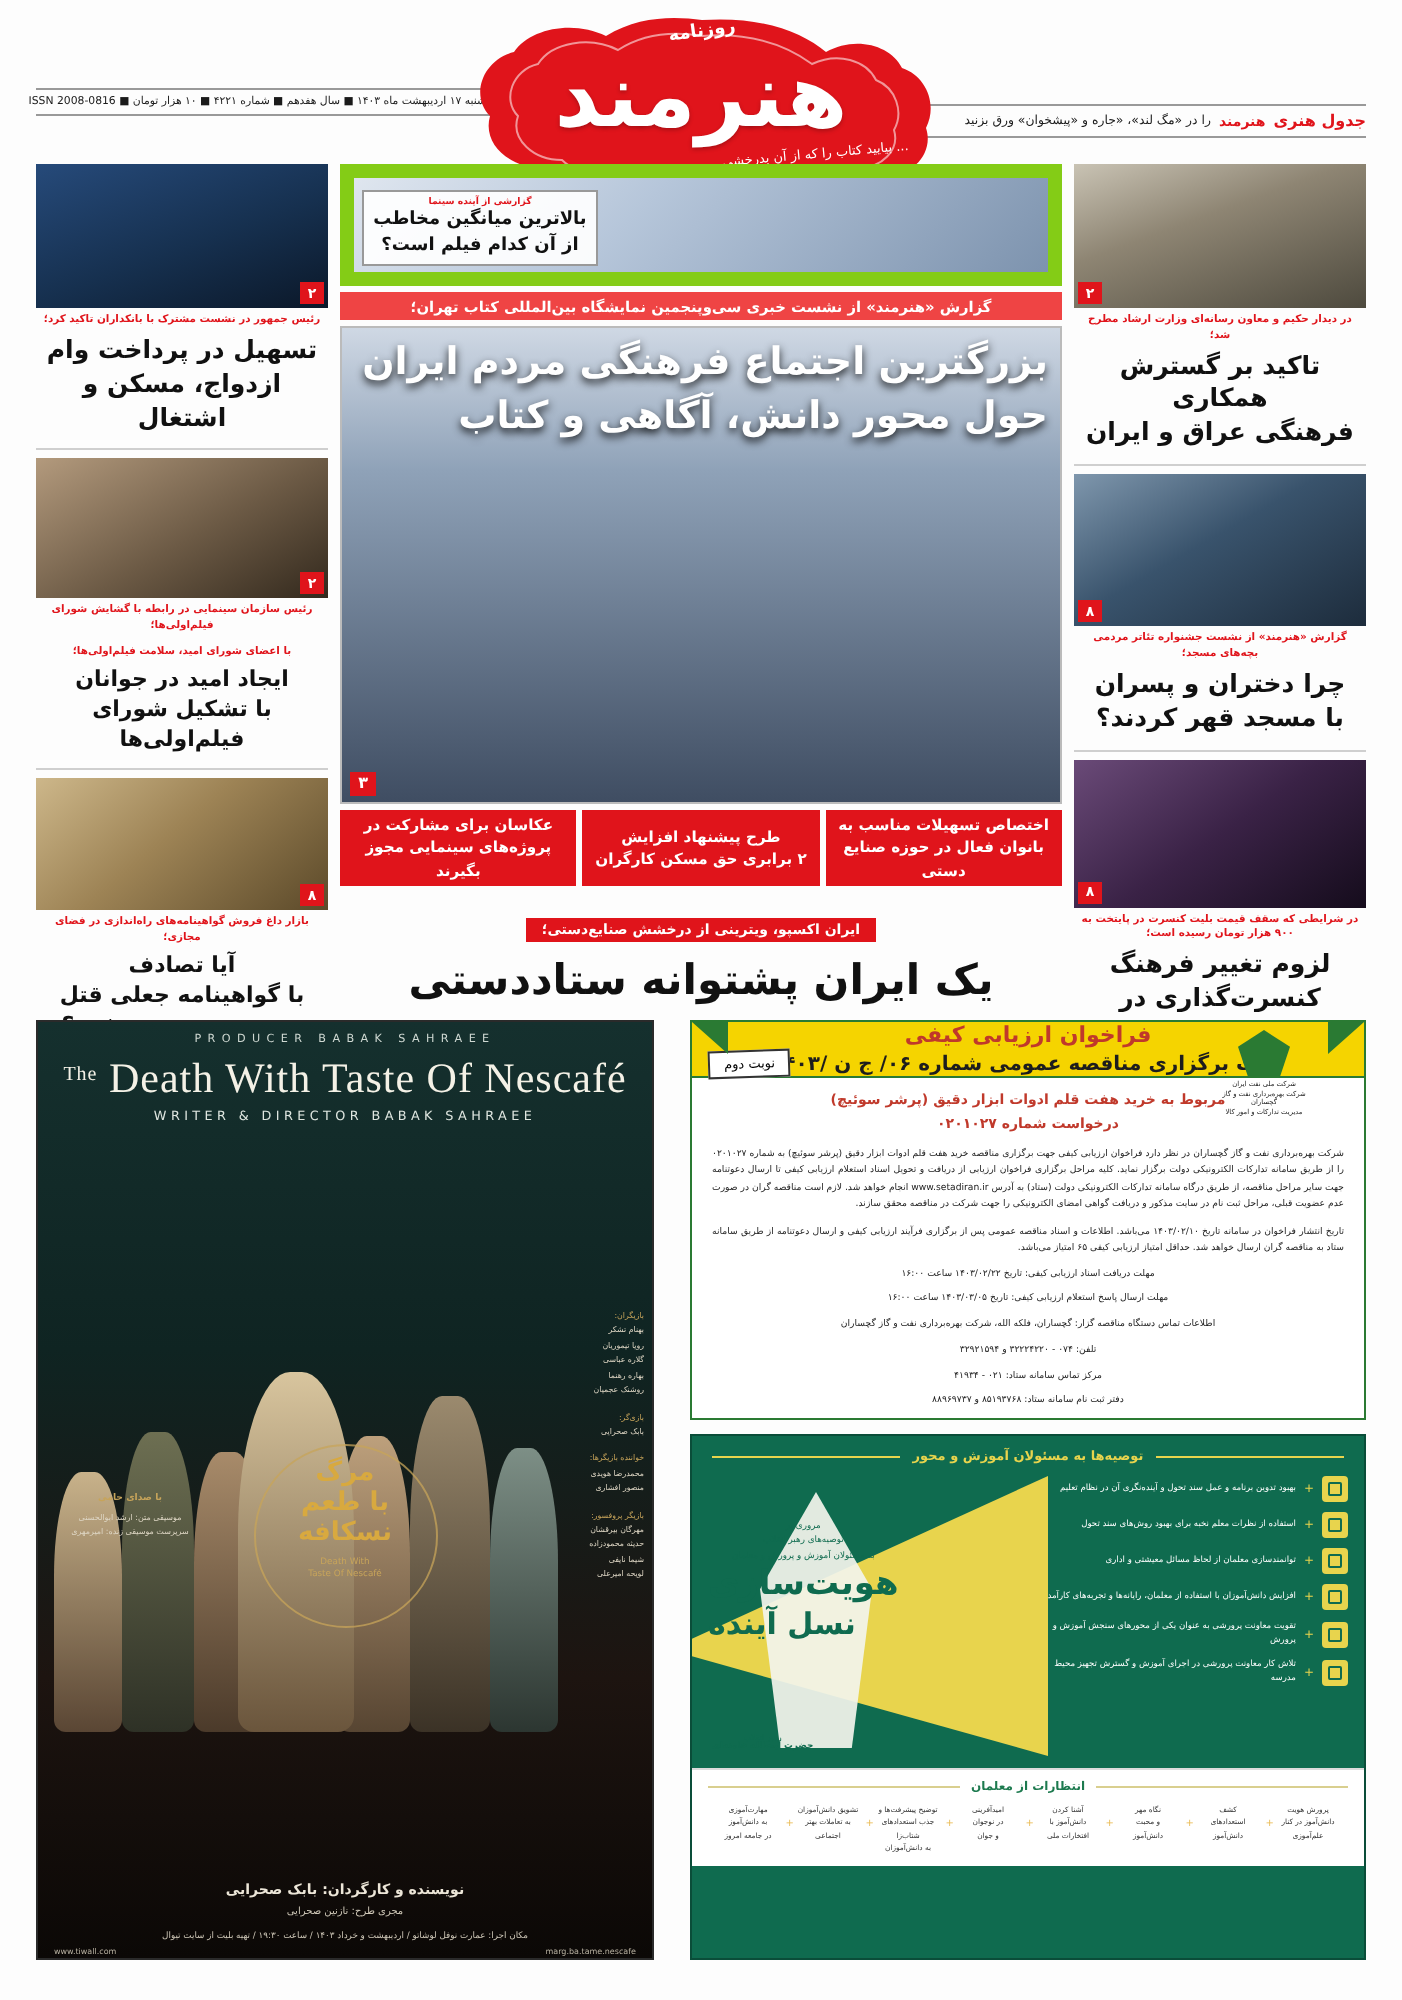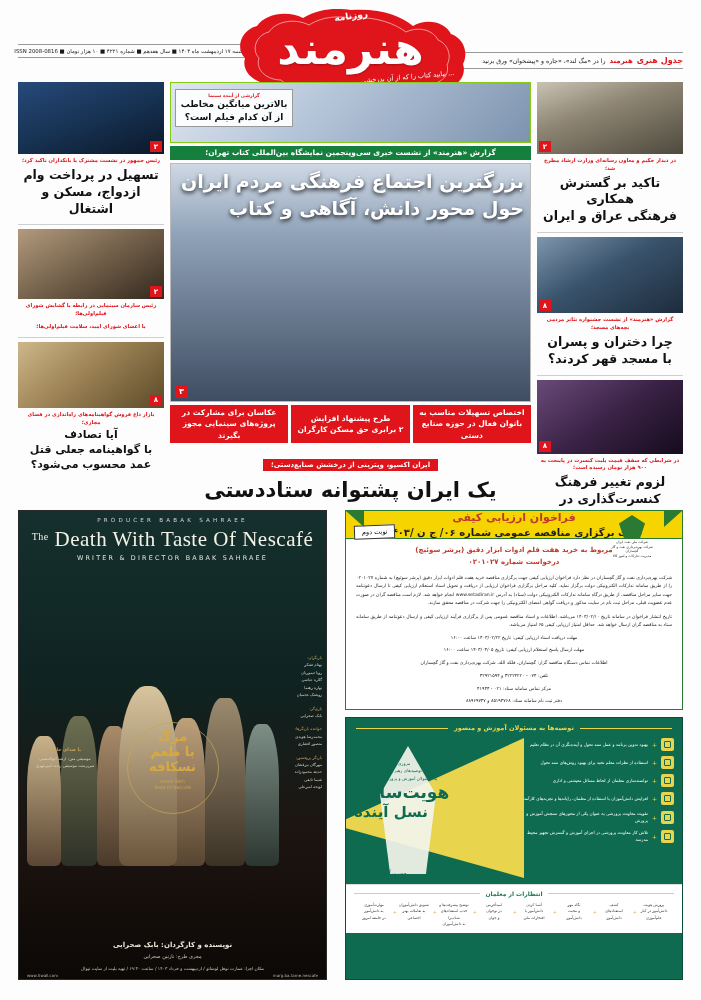--- a/index.html
+++ b/index.html
@@ -118,33 +118,33 @@
   .img-concert{ background: linear-gradient(145deg,#6a4a78 0%,#3a2246 50%,#150c1c 100%); }
   .img-raisi  { background: linear-gradient(160deg,#264a7a 0%,#16304f 55%,#0b1829 100%); }
   .img-man    { background: linear-gradient(150deg,#b39a7d 0%,#6c5a45 55%,#33291d 100%); }
   .img-money  { background: linear-gradient(140deg,#cdb78a 0%,#9d8355 45%,#5c4a2a 100%); }
   .img-presser{ background: linear-gradient(180deg,#cfd8e4 0%,#8fa2b8 30%,#3f4d62 100%); }
   .img-books  { background: linear-gradient(135deg,#dfe6ef 0%,#b6c6da 40%,#7d93ae 100%); }
 
   
   .mid-top {
     position: relative; height: 64px; display: flex;
-    border: 1px solid #84cc16;
+    border: 7px solid #84cc16;
   }
   .mid-top .books { flex: 1; }
   .cinema-box {
     position: absolute; left: 4px; top: 6px; width: 118px;
     background: rgba(255,255,255,.92); border: 0.8px solid #999;
     padding: 3px 4px; direction: rtl; text-align: center;
   }
   .cinema-box .k { color: #e0141b; font-size: 4.6px; font-weight: bold; }
   .cinema-box .h { font-size: 9px; font-weight: bold; line-height: 1.4; color:#111; }
 
   .redbar {
-    background: #15803d; color: #fff; font-size: 7.4px; font-weight: bold;
+    background: #ef4444; color: #fff; font-size: 7.4px; font-weight: bold;
     text-align: center; padding: 2.5px 4px; direction: rtl;
   }
   .lead-photo {
     position: relative; height: 252px; border: 1px solid #bbb;
     overflow: hidden;
   }
   .lead-head {
     position: absolute; top: 4px; right: 6px; left: 6px;
     direction: rtl; text-align: right;
     font-size: 19px; font-weight: bold; color: #ffffff;
@@ -461,20 +461,21 @@
         <div class="kicker">رئیس جمهور در نشست مشترک با بانکداران تاکید کرد؛</div>
         <div class="headline">تسهیل در پرداخت وام<br>ازدواج، مسکن و اشتغال</div>
       </div>
 
       <div class="story">
         <div class="ph img-man right-num" style="height:70px">
           <span class="pagenum">۲</span>
         </div>
         <div class="kicker">رئیس سازمان سینمایی در رابطه با گشایش شورای فیلم‌اولی‌ها؛</div>
         <div class="kicker">با اعضای شورای امید، سلامت فیلم‌اولی‌ها؛</div>
+        <div class="headline sm">ایجاد امید در جوانان<br>با تشکیل شورای<br>فیلم‌اولی‌ها</div>
       </div>
 
       <div class="story">
         <div class="ph img-money right-num" style="height:66px">
           <span class="pagenum">۸</span>
         </div>
         <div class="kicker">بازار داغ فروش گواهینامه‌های راه‌اندازی در فضای مجازی؛</div>
         <div class="headline sm">آیا تصادف<br>با گواهینامه جعلی قتل<br>عمد محسوب می‌شود؟</div>
       </div>
 
@@ -508,21 +509,21 @@
           <div class="tender-contact">تلفن: ۰۷۴ - ۳۲۲۲۴۲۲۰ و ۳۲۹۲۱۵۹۴</div>
           <div class="tender-contact">مرکز تماس سامانه ستاد: ۰۲۱ - ۴۱۹۳۴</div>
           <div class="tender-contact">دفتر ثبت نام سامانه ستاد: ۸۵۱۹۳۷۶۸ و ۸۸۹۶۹۷۳۷</div>
         </div>
 
       </div>
 
       <div class="edu">
         <div class="edu-top">
           <span class="line"></span>
-          <span class="lbl">توصیه‌ها به مسئولان آموزش و منصور</span>
+          <span class="lbl">توصیه‌ها به مسئولان آموزش و محور</span>
           <span class="line"></span>
         </div>
         <div class="edu-main">
           <div class="edu-list">
             <div class="edu-item">
               <span class="edu-ico"></span>
               <span class="edu-plus">+</span>
               <span class="edu-txt">بهبود تدوین برنامه و عمل سند تحول و آینده‌نگری آن در نظام تعلیم</span>
             </div>
             <div class="edu-item">

